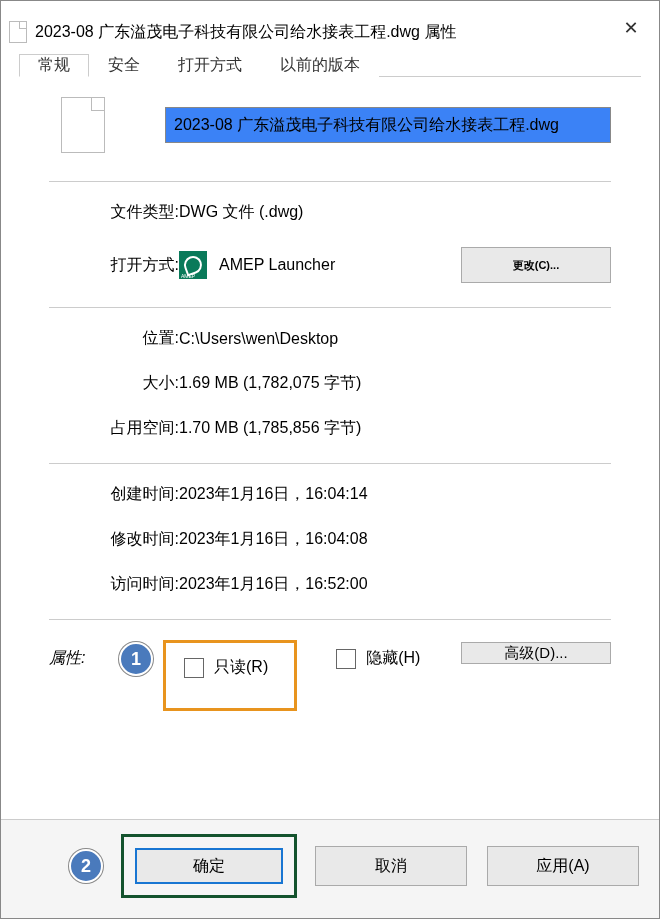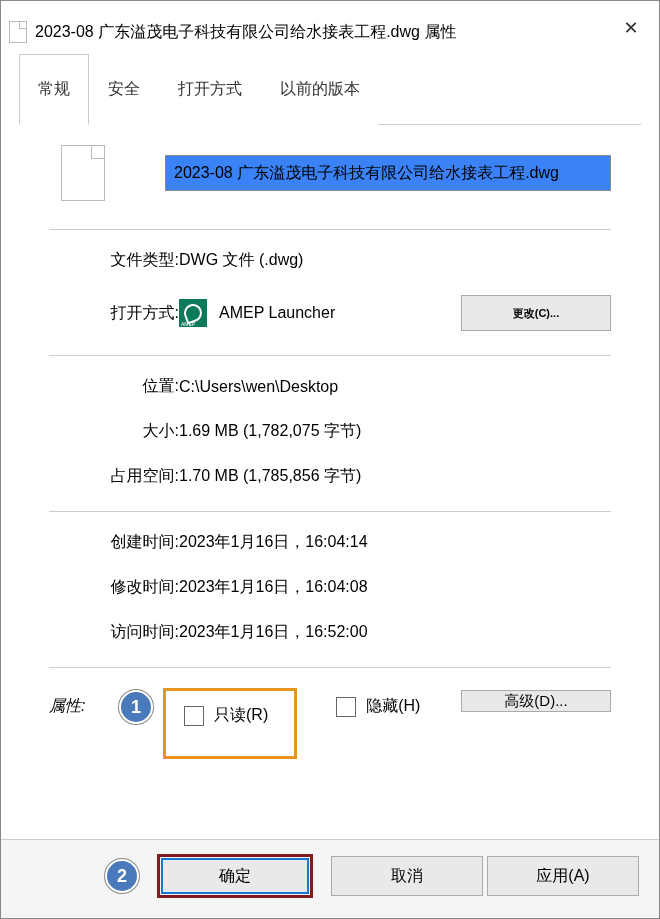--- a/index.html
+++ b/index.html
@@ -6,21 +6,21 @@
     body { background: #fff; width: 660px; height: 919px; position: relative; border: 1px solid #888; }
     
     .titlebar { display: flex; align-items: flex-end; height: 42px; padding: 0 8px; }
     .title-icon { width: 18px; height: 22px; border: 1px solid #bbb; background: #fff; margin-right: 8px; position: relative; }
     .title-icon::after { content: ""; position: absolute; top: 0; right: 0; width: 6px; height: 6px; border-left: 1px solid #bbb; border-bottom: 1px solid #bbb; background: #fff; }
     .title-text { flex: 1; font-size: 16px; color: #000; }
     .close-btn { width: 40px; height: 30px; display: flex; align-items: center; justify-content: center; font-size: 18px; color: #333; cursor: pointer; }
     
     .tabs-area { padding: 10px 18px 0 18px; }
     .tabs { display: flex; border-bottom: 1px solid #ccc; }
-    .tab { padding: 24px 18px; font-size: 16px; color: #333; cursor: pointer; border: 1px solid transparent; border-bottom: none; position: relative; top: 1px; background: #fff; }
+    .tab { padding: 0 18px; font-size: 16px; color: #333; cursor: pointer; border: 1px solid transparent; border-bottom: none; position: relative; top: 1px; background: #fff; }
     .tab.active { border-color: #ccc; border-bottom: 1px solid #fff; background: #fff; }
     
     .content { padding: 20px 30px 10px 30px; }
     
     .row-fileicon { display: flex; align-items: center; margin-bottom: 28px; }
     .big-file-icon { width: 44px; height: 56px; border: 1px solid #bbb; background: #fff; margin-left: 12px; margin-right: 60px; position: relative; }
     .big-file-icon::after { content: ""; position: absolute; top: 0; right: 0; width: 12px; height: 12px; border-left: 1px solid #bbb; border-bottom: 1px solid #bbb; background: #fff; }
     .filename-input { flex: 1; height: 36px; border: 1px solid #888; padding: 0 8px; font-size: 16px; background: #3b82f6; }
     
     .divider { border: none; border-top: 1px solid #ccc; margin: 12px 0 20px 0; }
@@ -45,23 +45,23 @@
     .hidden-box { display: flex; align-items: center; padding-top: 8px; }
     
     .checkbox { width: 20px; height: 20px; border: 1px solid #666; margin-right: 10px; cursor: pointer; background: #fff; }
     .checkbox-label { font-size: 16px; cursor: pointer; }
     
     .advanced-btn { width: 150px; height: 22px; border: 1px solid #aaa; background: #e9e9e9; font-size: 15px; cursor: pointer; margin-left: auto; margin-top: 2px; }
     
     .footer { position: absolute; bottom: 0; left: 0; right: 0; padding: 14px 20px 20px 20px; border-top: 1px solid #ccc; display: flex; align-items: center; justify-content: flex-end; background: #f5f5f5; }
     .badge-2 { margin-right: 18px; }
     
-    .ok-btn-wrap { border: 3px solid #7f1d1d; padding: 1px; margin-right: 18px; }
+    .ok-btn-wrap { border: 3px solid #14532d; padding: 11px; margin-right: 18px; }
     .ok-btn { width: 148px; height: 36px; border: 2px solid #1976d2; background: #e9e9e9; font-size: 16px; cursor: pointer; }
-    .std-btn { width: 152px; height: 40px; border: 1px solid #aaa; background: #e9e9e9; font-size: 16px; cursor: pointer; margin-right: 4px; }
+    .std-btn { width: 152px; height: 40px; border: 1px solid #aaa; background: #e9e9e9; font-size: 16px; cursor: pointer; margin-right: 20px; }
     .std-btn:last-child { margin-right: 0; }
   </style>
 </head>
 <body>
 
 <div class="titlebar">
   <div class="title-icon"></div>
   <div class="title-text">2023-08 广东溢茂电子科技有限公司给水接表工程.dwg 属性</div>
   <div class="close-btn">✕</div>
 </div>

